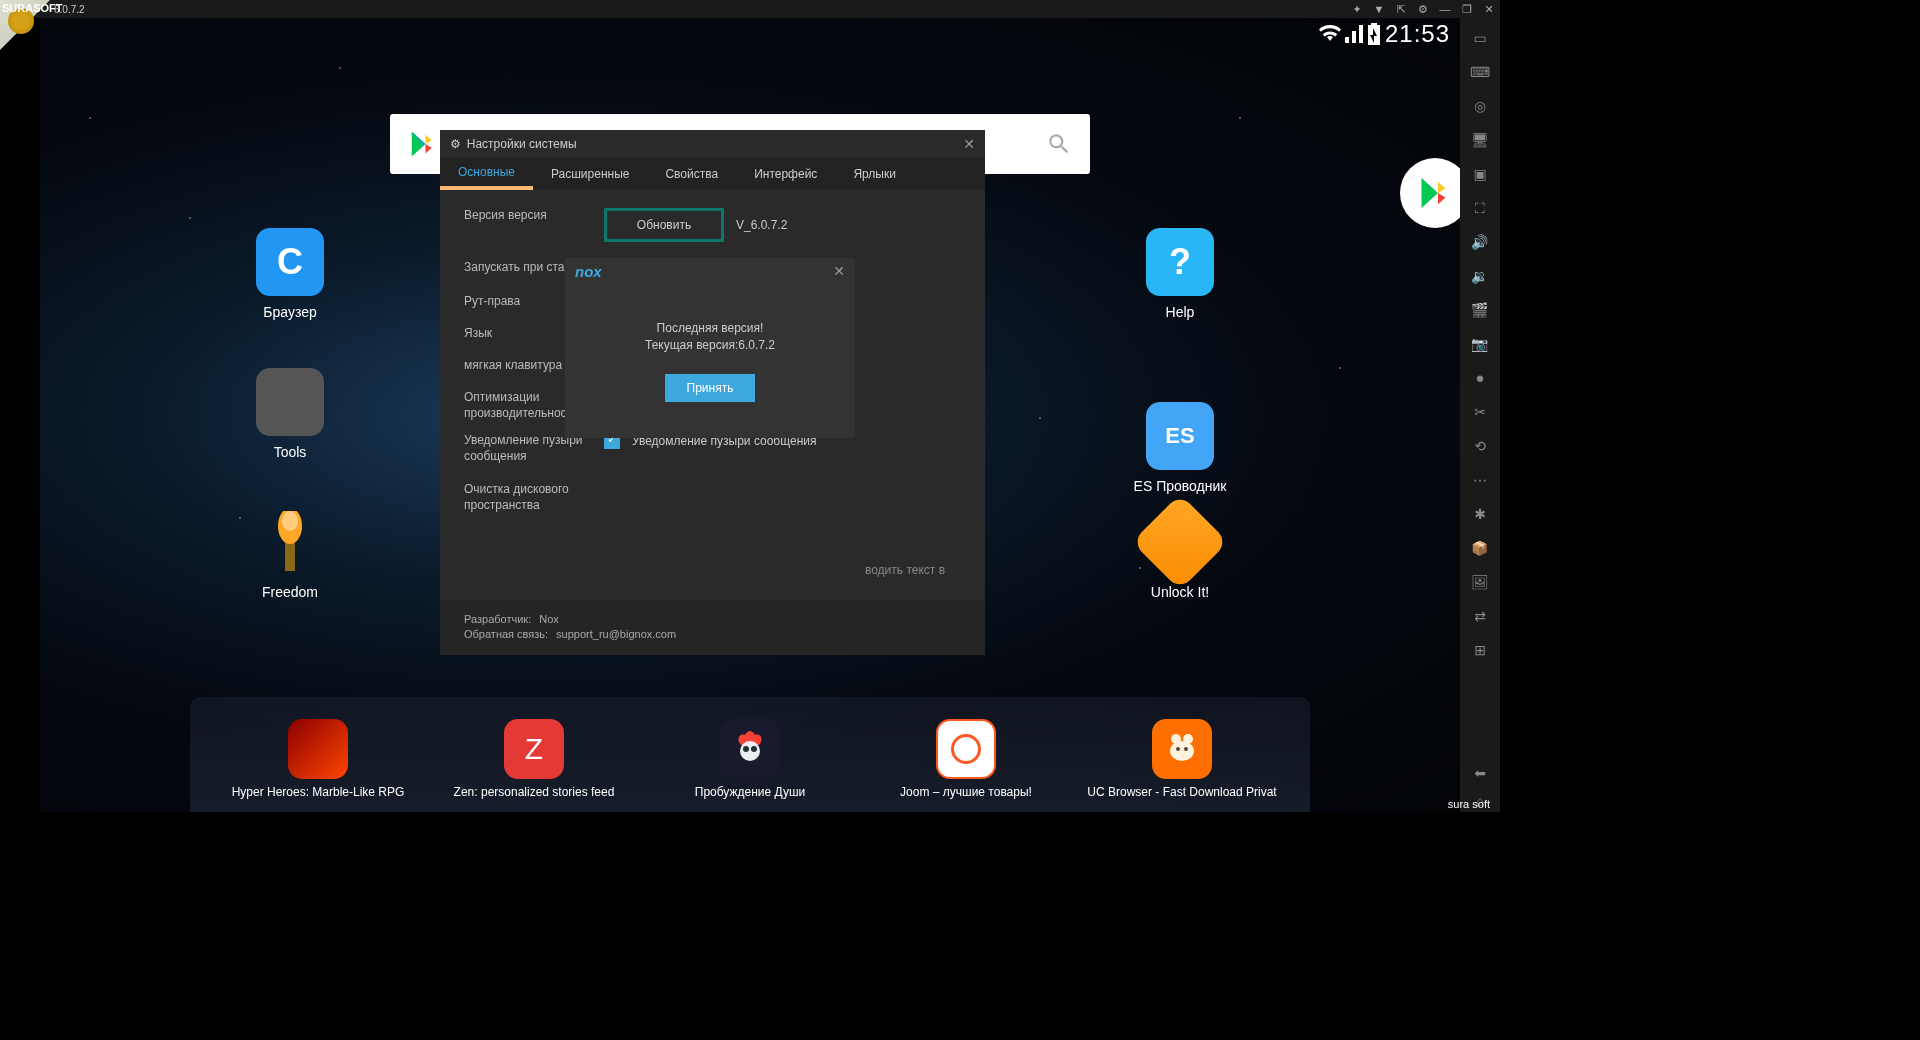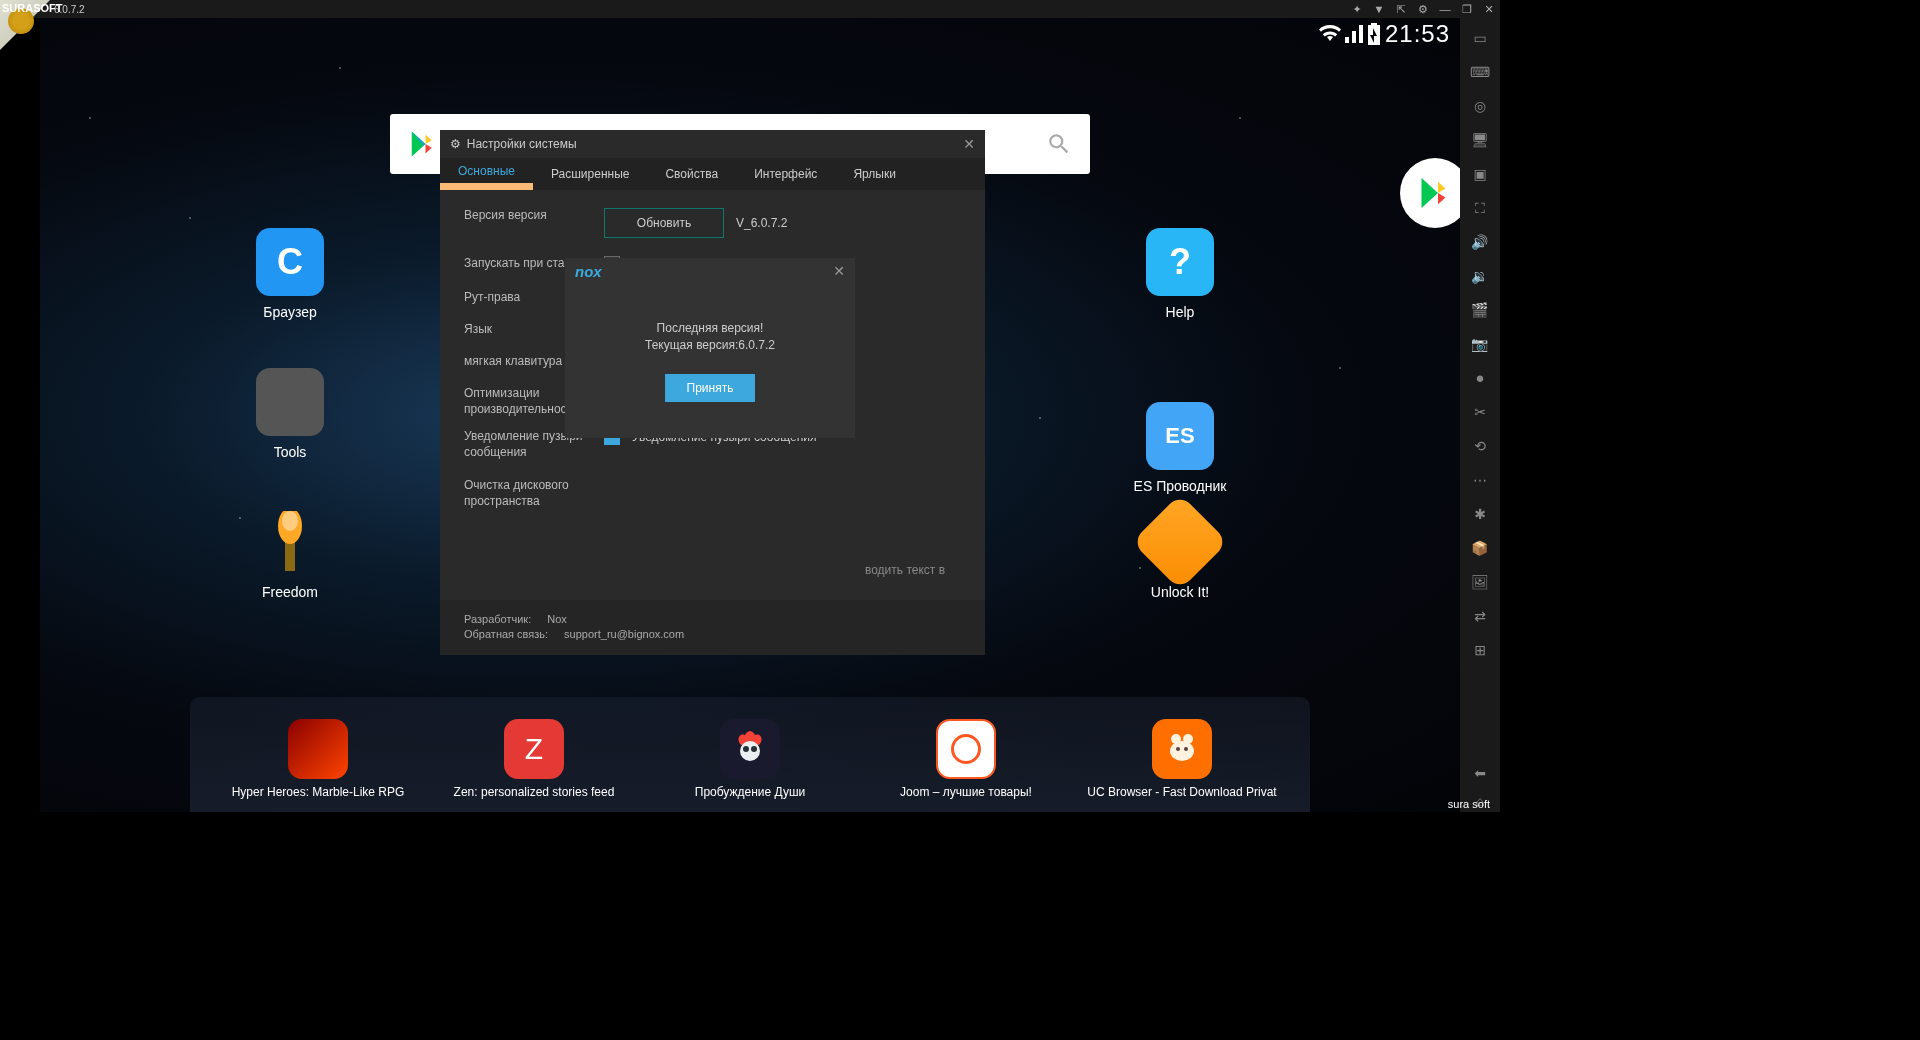--- a/index.html
+++ b/index.html
@@ -42,32 +42,32 @@
 .sidetools { position: absolute; top: 18px; right: 0; width: 40px; bottom: 50px; background: #1a1a1a; display: flex; flex-direction: column; align-items: center; padding-top: 10px; gap: 14px; z-index: 400; }
 .sidetool { width: 20px; height: 20px; color: #888; cursor: pointer; display: flex; align-items: center; justify-content: center; font-size: 14px; }
 .bottomtools { position: absolute; bottom: 0; right: 0; width: 40px; height: 50px; background: #1a1a1a; display: flex; flex-direction: column; align-items: center; justify-content: center; gap: 8px; z-index: 400; }
 
 .settings { position: absolute; top: 130px; left: 440px; width: 545px; height: 525px; background: #2a2a2a; z-index: 600; color: #ccc; font-size: 12px; }
 .settings-header { height: 28px; display: flex; align-items: center; justify-content: space-between; padding: 0 10px; background: #2a2a2a; }
 .settings-header .title { display: flex; align-items: center; gap: 6px; }
 .settings-header .close { cursor: pointer; font-size: 14px; color: #999; }
 .settings-tabs { height: 32px; display: flex; background: #222; }
 .settings-tab { padding: 0 18px; display: flex; align-items: center; cursor: pointer; color: #ccc; font-size: 12px; }
-.settings-tab.active { color: #3ca8dd; border-bottom: 7px solid #fdba74; }
+.settings-tab.active { color: #3ca8dd; border-bottom: 4px solid #fdba74; }
 .settings-body { padding: 18px 24px; height: 410px; overflow: hidden; position: relative; }
 .settings-row { display: flex; align-items: flex-start; margin-bottom: 18px; }
 .settings-row .lbl { width: 140px; color: #bbb; font-size: 12px; }
 .settings-row .ctrl { flex: 1; display: flex; align-items: center; gap: 12px; }
-.btn-outline { padding: 7px 24px; background: transparent; border: 1px solid #0f766e; color: #ccc; cursor: pointer; font-size: 12px; }
+.btn-outline { padding: 7px 24px; background: transparent; border: 3px solid #0f766e; color: #ccc; cursor: pointer; font-size: 12px; }
 .checkbox { width: 16px; height: 16px; border: 1px solid #666; background: #3a3a3a; display: inline-block; cursor: pointer; }
 .checkbox.checked { background: #3ca8dd; border-color: #3ca8dd; position: relative; }
 .checkbox.checked::after { content: '✓'; position: absolute; top: -2px; left: 2px; color: #fff; font-size: 12px; }
 .settings-footer { position: absolute; bottom: 0; left: 0; right: 0; height: 55px; background: #252525; display: flex; align-items: center; justify-content: space-between; padding: 0 24px; }
 .footer-left { font-size: 11px; color: #aaa; }
-.footer-left div { display: flex; gap: 16px; margin-bottom: 3px; }
+.footer-left div { display: flex; gap: 8px; margin-bottom: 3px; }
 .footer-right { display: flex; gap: 12px; }
 .btn-primary { padding: 8px 18px; background: #3ca8dd; border: none; color: #fff; cursor: pointer; font-size: 12px; }
 .btn-secondary { padding: 8px 18px; background: transparent; border: 1px solid #666; color: #ccc; cursor: pointer; font-size: 12px; }
 .help-text { color: #777; font-size: 11px; line-height: 1.4; margin-top: 6px; max-width: 340px; }
 
 .popup { position: absolute; top: 258px; left: 565px; width: 290px; height: 180px; background: #333; z-index: 700; color: #ccc; }
 .popup-header { height: 26px; display: flex; align-items: center; justify-content: space-between; padding: 0 10px; }
 .popup-header .logo { color: #3ca8dd; font-size: 15px; font-style: italic; font-weight: bold; }
 .popup-header .close { cursor: pointer; font-size: 14px; color: #999; }
 .popup-body { text-align: center; padding: 36px 10px 0; font-size: 12px; line-height: 1.4; }

